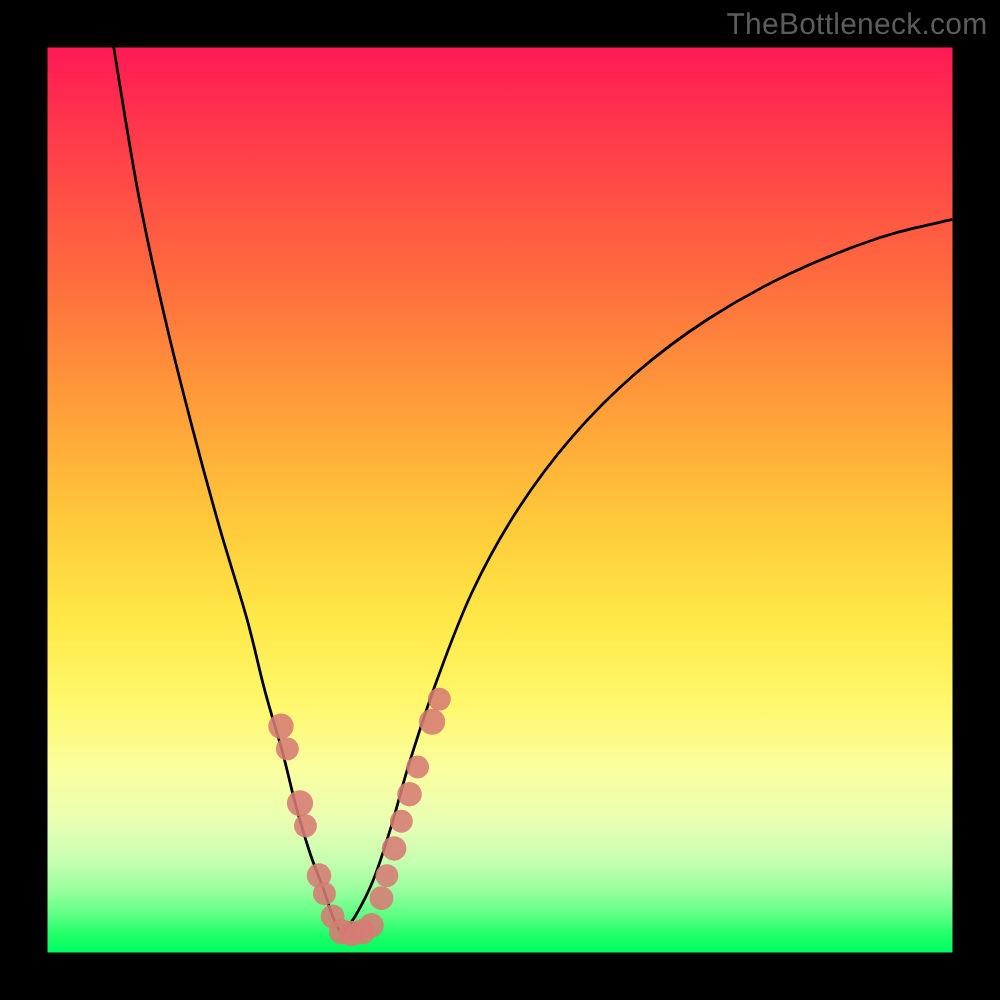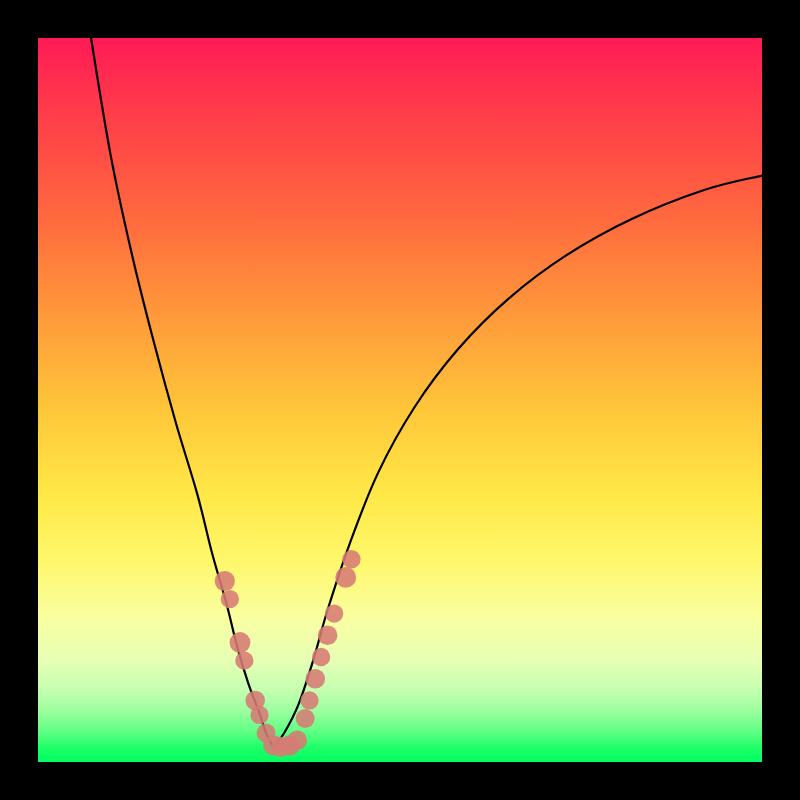--- a/index.html
+++ b/index.html
@@ -61,20 +61,21 @@
     width: 724px;
     height: 724px;
     overflow: visible;
   }
 </style>
 </head>
 <body>
 
 <div class="frame">
 
+  <div class="watermark">TheBottleneck.com</div>
 
   <div class="plot">
     <svg class="curves" viewBox="0 0 724 724">
       <g>
         <path id="left-path" fill="none" stroke="#000000" stroke-width="2.2" d="M 50.68000000000001,-14.480000000000018 C 54.589600000000004,8.977599999999988 64.58080000000001,74.13760000000002 72.4,115.84000000000003 C 80.2192,157.54240000000004 86.30080000000001,183.31680000000006 94.12,217.20000000000005 C 101.9392,251.08320000000003 108.02080000000001,274.10640000000006 115.84,304.08000000000004 C 123.6592,334.0536 129.7408,356.35280000000006 137.56,383.72 C 145.3792,411.0872 152.764,432.6624 159.28,456.12 C 165.796,479.5776 168.54719999999998,494.49199999999996 173.76,514.04 C 178.9728,533.588 183.6788,547.7784 188.24,564.72 C 192.80120000000002,581.6616 195.19040000000004,593.8248 199.10000000000002,608.16 C 203.0096,622.4952 206.0504,632.6312 209.95999999999998,644.36 C 213.86959999999996,656.0888 217.56199999999998,664.1976 220.82,673.3199999999999 C 224.078,682.4423999999999 225.4536,688.524 228.06,695.04 C 230.6664,701.5559999999999 233.9968,706.9136 235.3,709.52"></path>
       </g>
       <g>
         <path id="right-path" fill="none" stroke="#000000" stroke-width="2.2" d="M 235.3,709.52 C 237.25480000000002,706.9136 241.59880000000004,702.8592 246.16000000000003,695.04 C 250.7212,687.2207999999999 255.4272,679.1120000000001 260.64,666.08 C 265.8528,653.048 269.9072,639.5816 275.12,622.64 C 280.3328,605.6984 283.084,592.8112 289.6,571.96 C 296.11600000000004,551.1088000000001 302.1976,531.5608 311.32,506.8 C 320.44239999999996,482.0392 328.5512,459.1608 340.28,434.4 C 352.00879999999995,409.63919999999996 362.14480000000003,391.3944 376.48,369.24 C 390.8152,347.0856 402.97839999999997,330.86800000000005 419.91999999999996,311.32000000000005 C 436.86159999999995,291.77200000000005 451.052,277.5816 470.6,260.64 C 490.148,243.6984 506.3656,231.53520000000003 528.52,217.20000000000005 C 550.6744,202.86480000000006 568.9191999999999,192.7288 593.68,181 C 618.4408,169.2712 642.6224000000001,159.8592 666.08,152.03999999999996 C 689.5376,144.22079999999994 713.5744,140.16639999999995 724,137.55999999999995"></path>
       </g>
       <g id="markers-group">

